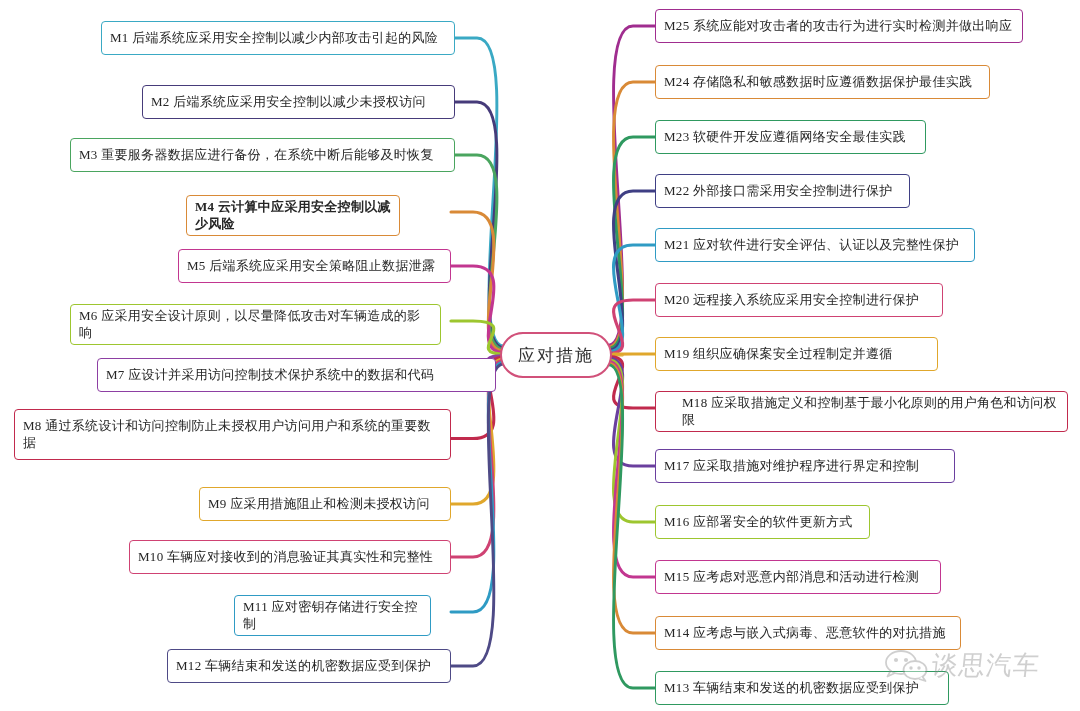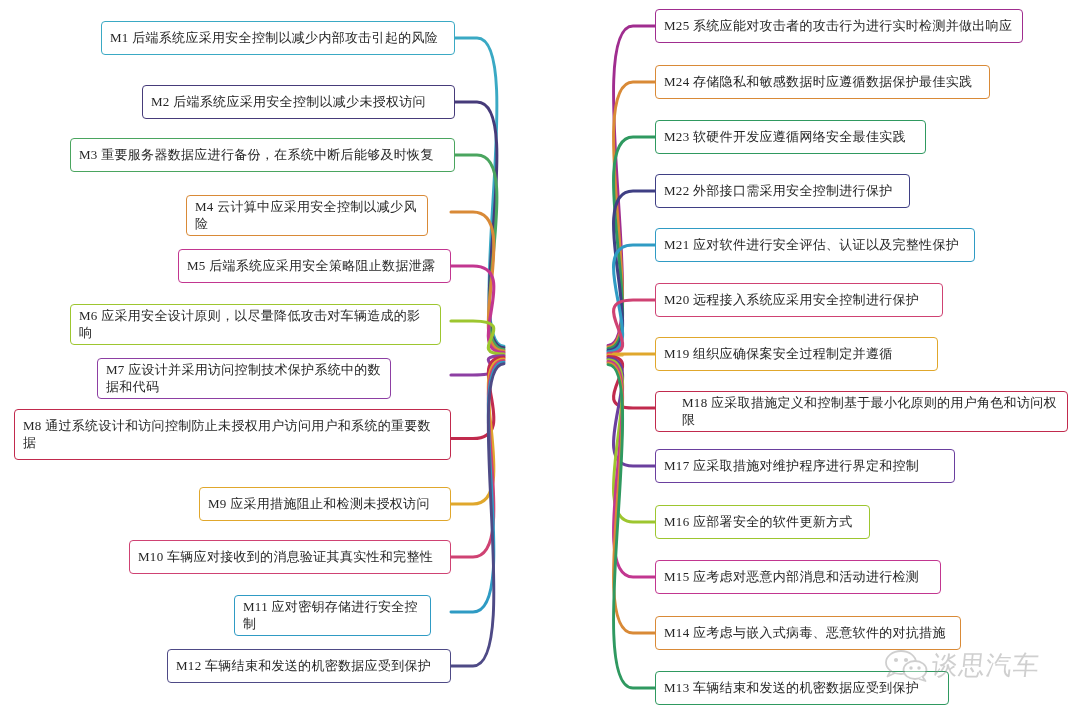--- a/index.html
+++ b/index.html
@@ -111,30 +111,30 @@
   <div id="nodes-left">
       <div class="node left" style="left: 101px; top: 21px; width: 354px; min-height: 34px; border-color: rgb(58, 169, 196);">
         <span class="lbl">M1  后端系统应采用安全控制以减少内部攻击引起的风险</span>
       </div>
       <div class="node left" style="left: 142px; top: 85px; width: 313px; min-height: 34px; border-color: rgb(70, 59, 122);">
         <span class="lbl">M2  后端系统应采用安全控制以减少未授权访问</span>
       </div>
       <div class="node left" style="left: 70px; top: 138px; width: 385px; min-height: 34px; border-color: rgb(74, 165, 95); align-items: center;">
         <span class="lbl">M3  重要服务器数据应进行备份，在系统中断后能够及时恢复</span>
       </div>
-      <div class="node left" style="left: 186px; top: 195px; width: 242px; min-height: 34px; border-color: rgb(217, 138, 55);">
+      <div class="node left" style="left: 186px; top: 195px; width: 214px; min-height: 34px; border-color: rgb(217, 138, 55); font-weight: bold;">
         <span class="lbl">M4  云计算中应采用安全控制以减少风险</span>
       </div>
       <div class="node left" style="left: 178px; top: 249px; width: 273px; min-height: 34px; border-color: rgb(194, 54, 144);">
         <span class="lbl">M5  后端系统应采用安全策略阻止数据泄露</span>
       </div>
       <div class="node left" style="left: 70px; top: 304px; width: 371px; min-height: 34px; border-color: rgb(157, 198, 47);">
         <span class="lbl">M6  应采用安全设计原则，以尽量降低攻击对车辆造成的影响</span>
       </div>
-      <div class="node left" style="left: 97px; top: 358px; width: 294px; min-height: 34px; border-color: rgb(141, 63, 163);">
+      <div class="node left" style="left: 97px; top: 358px; width: 399px; min-height: 34px; border-color: rgb(141, 63, 163);">
         <span class="lbl">M7  应设计并采用访问控制技术保护系统中的数据和代码</span>
       </div>
       <div class="node left" style="left: 14px; top: 409px; width: 437px; min-height: 51px; border-color: rgb(193, 42, 77);">
         <span class="lbl">M8  通过系统设计和访问控制防止未授权用户访问用户和系统的重要数据</span>
       </div>
       <div class="node left" style="left: 199px; top: 487px; width: 252px; min-height: 34px; border-color: rgb(224, 167, 44);">
         <span class="lbl">M9  应采用措施阻止和检测未授权访问</span>
       </div>
       <div class="node left" style="left: 129px; top: 540px; width: 322px; min-height: 34px; border-color: rgb(207, 66, 115);">
         <span class="lbl">M10  车辆应对接收到的消息验证其真实性和完整性</span>
@@ -181,20 +181,23 @@
         <span class="lbl">M15  应考虑对恶意内部消息和活动进行检测</span>
       </div>
       <div class="node right" style="left: 655px; top: 616px; width: 306px; min-height: 34px; border-color: rgb(217, 138, 55);">
         <span class="lbl">M14  应考虑与嵌入式病毒、恶意软件的对抗措施</span>
       </div>
       <div class="node right" style="left: 655px; top: 671px; width: 294px; min-height: 34px; border-color: rgb(47, 153, 96);">
         <span class="lbl">M13  车辆结束和发送的机密数据应受到保护</span>
       </div>
     </div>
 
+  <div id="center-node">
+    <span>应对措施</span>
+  </div>
 
   <div id="watermark">
     <svg class="wechat" viewBox="0 0 44 34">
       <ellipse cx="17" cy="13.5" rx="15" ry="11.5" fill="none" stroke="#8a8a8a" stroke-width="1.8"></ellipse>
       <path d="M7 21 L3.5 27.5 L11 24" fill="none" stroke="#8a8a8a" stroke-width="1.8" stroke-linejoin="round"></path>
       <circle cx="12" cy="11" r="2.1" fill="#8a8a8a"></circle>
       <circle cx="22" cy="11" r="2.1" fill="#8a8a8a"></circle>
       <ellipse cx="31" cy="21" rx="11.5" ry="9" fill="#ffffff" stroke="#8a8a8a" stroke-width="1.8"></ellipse>
       <path d="M38 27 L41.5 32 L35 30" fill="#ffffff" stroke="#8a8a8a" stroke-width="1.8" stroke-linejoin="round"></path>
       <circle cx="27" cy="19" r="1.7" fill="#8a8a8a"></circle>

